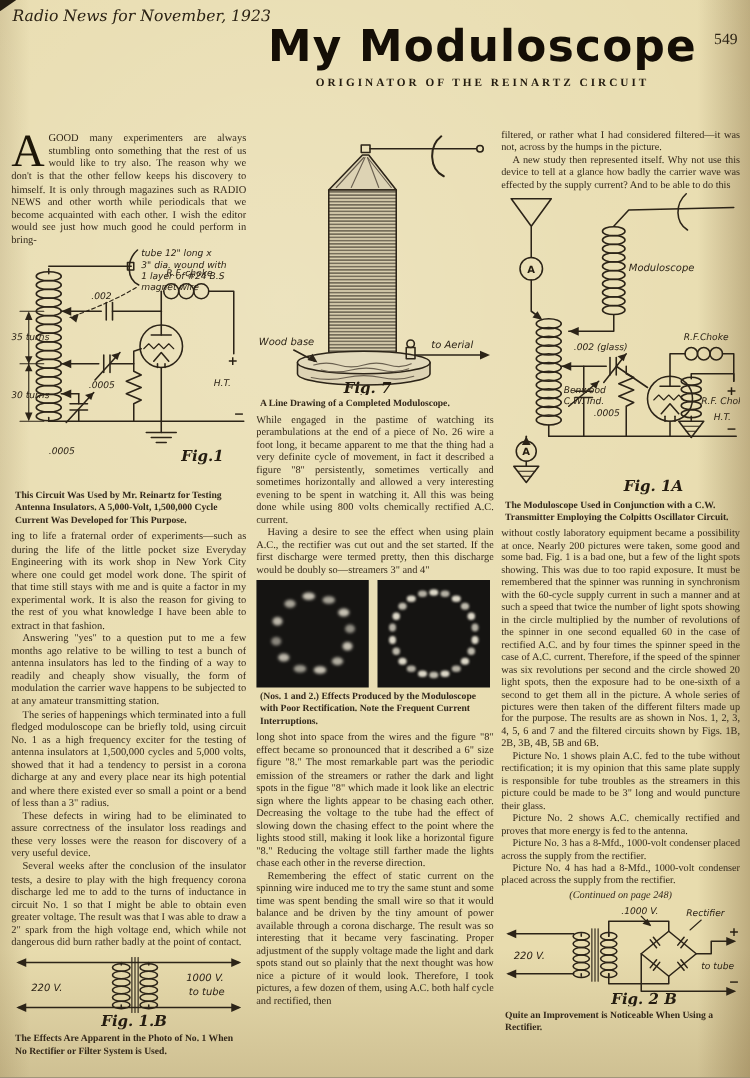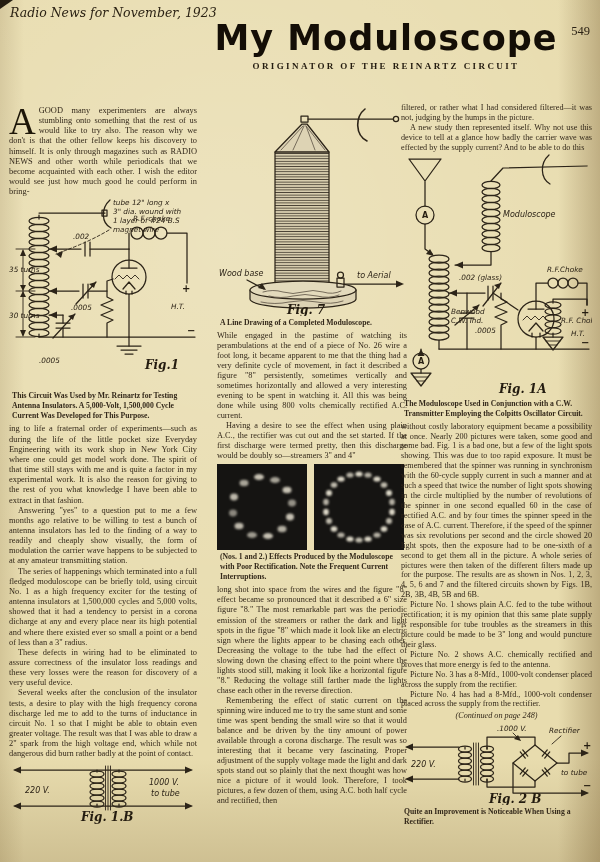--- a/index.html
+++ b/index.html
@@ -15,21 +15,21 @@
   .masthead{position:absolute;left:10px;top:5px;font:italic 12.5px "DejaVu Serif",serif;color:#2b2214;}
   .pageno{position:absolute;right:10px;top:4px;font:12.5px "Liberation Serif",serif;color:#2b2214;margin-top:20px;}
   .titleblock{position:absolute;left:178px;top:21px;width:416px;text-align:center;}
   .title{font-family:"DejaVu Sans",sans-serif;font-weight:900;font-size:35px;line-height:1;
     color:#140e06;letter-spacing:1px;}
   .byline{font-family:"DejaVu Sans",sans-serif;font-weight:800;font-size:14px;margin-top:6px;
     color:#1a140b;letter-spacing:0.5px;}
   .origin{font-weight:bold;font-size:9px;letter-spacing:2.4px;margin-top:5px;color:#241c10;}
   .col{position:absolute;}
   .col-left{left:9px;top:106px;width:188px;height:756px;overflow:hidden;}
-  .col-mid{left:217px;top:108px;width:190px;height:754px;overflow:hidden;}
+  .col-mid{left:205px;top:108px;width:190px;height:754px;overflow:hidden;}
   .col-right{left:401px;top:103px;width:191px;height:759px;overflow:hidden;}
   .col p{margin:0;text-align:justify;}
   .col-left p{font-size:8.4px;line-height:1.21;}
   .col-mid p{font-size:8.3px;line-height:1.21;}
   .col-right p{font-size:8.2px;line-height:1.21;}
   p.ind{text-indent:9px;}
   .dropcap{float:left;font-size:37px;line-height:29px;padding:1px 3px 0 0;color:#1d1608;
     font-family:"Liberation Serif",serif;}
   .caption{font-weight:bold;font-size:7.7px;line-height:1.3;margin:2px 3px 3px;}
   .continued{font-style:italic;text-align:center !important;font-size:8.4px;margin:2px 0 !important;}
@@ -204,20 +204,21 @@
         <polygon points="4,10 12,6.5 12,13.5"></polygon>
           <polygon points="184,10 176,6.5 176,13.5"></polygon>
         <polygon points="4,46 12,42.5 12,49.5"></polygon>
           <polygon points="184,46 176,42.5 176,49.5"></polygon>
       </g>
       <text class="hand9" x="16" y="33">220 V.</text>
       <text class="hand9" x="140" y="25">1000 V.</text>
       <text class="hand9" x="142" y="36">to tube</text>
       <text class="figlab" x="72" y="61">Fig. 1.B</text>
     </svg>
+    <div class="caption">The Effects Are Apparent in the Photo of No. 1 When No Rectifier or Filter System is Used.</div>
   </div>
 
   <div class="col col-mid">
     <svg width="190" height="208" viewBox="0 0 190 208">
       <defs>
         <pattern id="hat7" width="4" height="2.6" patternUnits="userSpaceOnUse">
           <rect width="4" height="2.6" fill="#d7cdae"></rect>
           <line x1="0" y1="1.3" x2="4" y2="1.3" stroke="#4b4336" stroke-width="0.9"></line>
         </pattern>
       </defs>
@@ -317,21 +318,21 @@
         </svg>
       </div>
     </div>
     <div class="caption">(Nos. 1 and 2.)  Effects Produced by the Moduloscope with Poor Rectification.  Note the Frequent Current Interruptions.</div>
 
     <p>long shot into space from the wires and the figure "8" effect became so pronounced that it described a 6" size figure "8."  The most remarkable part was the periodic emission of the streamers or rather the dark and light spots in the figue "8" which made it look like an electric sign where the lights appear to be chasing each other.  Decreasing the voltage to the tube had the effect of slowing down the chasing effect to the point where the lights stood still, making it look like a horizontal figure "8."  Reducing the voltage still farther made the lights chase each other in the reverse direction.</p>
     <p class="ind">Remembering the effect of static current on the spinning wire induced me to try the same stunt and some time was spent bending the small wire so that it would balance and be driven by the tiny amount of power available through a corona discharge.  The result was so interesting that it became very fascinating.  Proper adjustment of the supply voltage made the light and dark spots stand out so plainly that the next thought was how nice a picture of it would look.  Therefore, I took pictures, a few dozen of them, using A.C. both half cycle and rectified, then</p>
   </div>
 
   <div class="col col-right">
-    <p>filtered, or rather what I had considered filtered—it was not, judging by the humps in the picture.</p>
+    <p>filtered, or rather what I had considered filtered—it was not, across by the humps in the picture.</p>
     <p class="ind">A new study then represented itself.  Why not use this device to tell at a glance how badly the carrier wave was effected by the supply current? And to be able to do this</p>
 
     <svg width="191" height="244" viewBox="0 0 191 244">
       <defs>
         <ellipse id="fam" rx="9" ry="3.6"></ellipse>
         <ellipse id="fab" rx="10" ry="4"></ellipse>
         <ellipse id="fak" rx="8" ry="3.2"></ellipse>
       </defs>
       <g class="wire">
         <path d="M8,6 H40 M8,6 L24,28 M40,6 L24,28 M24,28 V53"></path>

